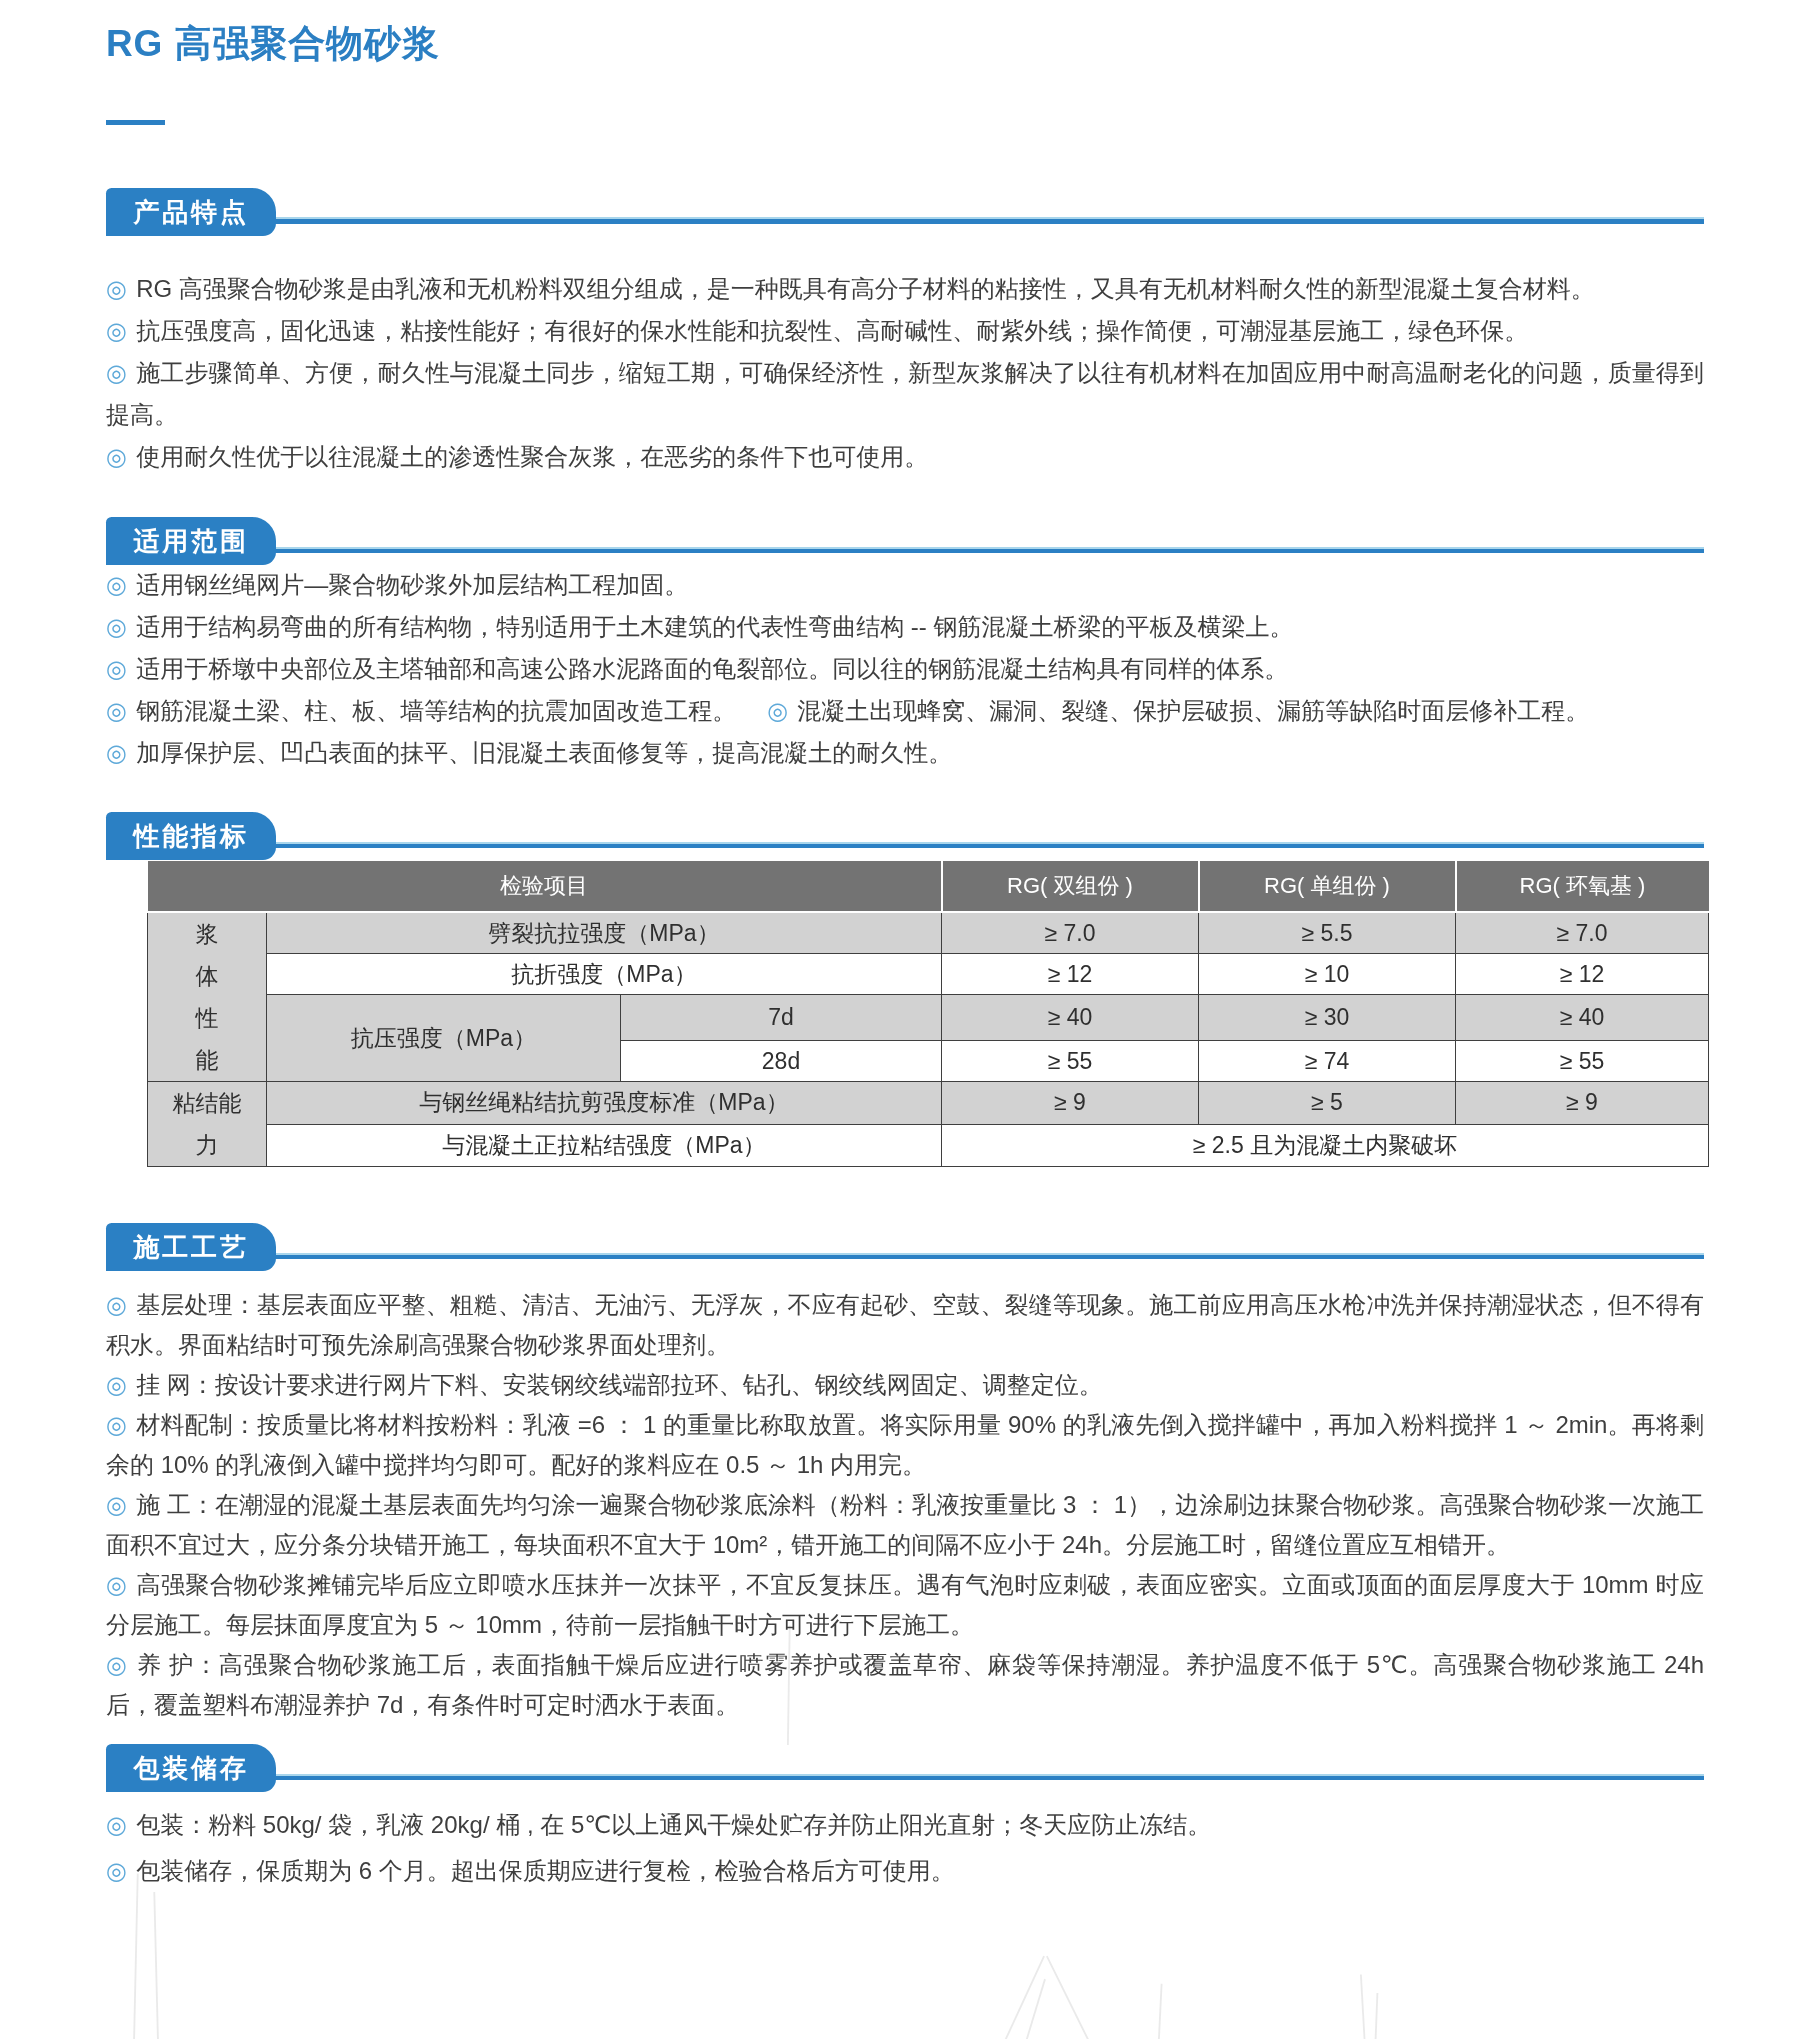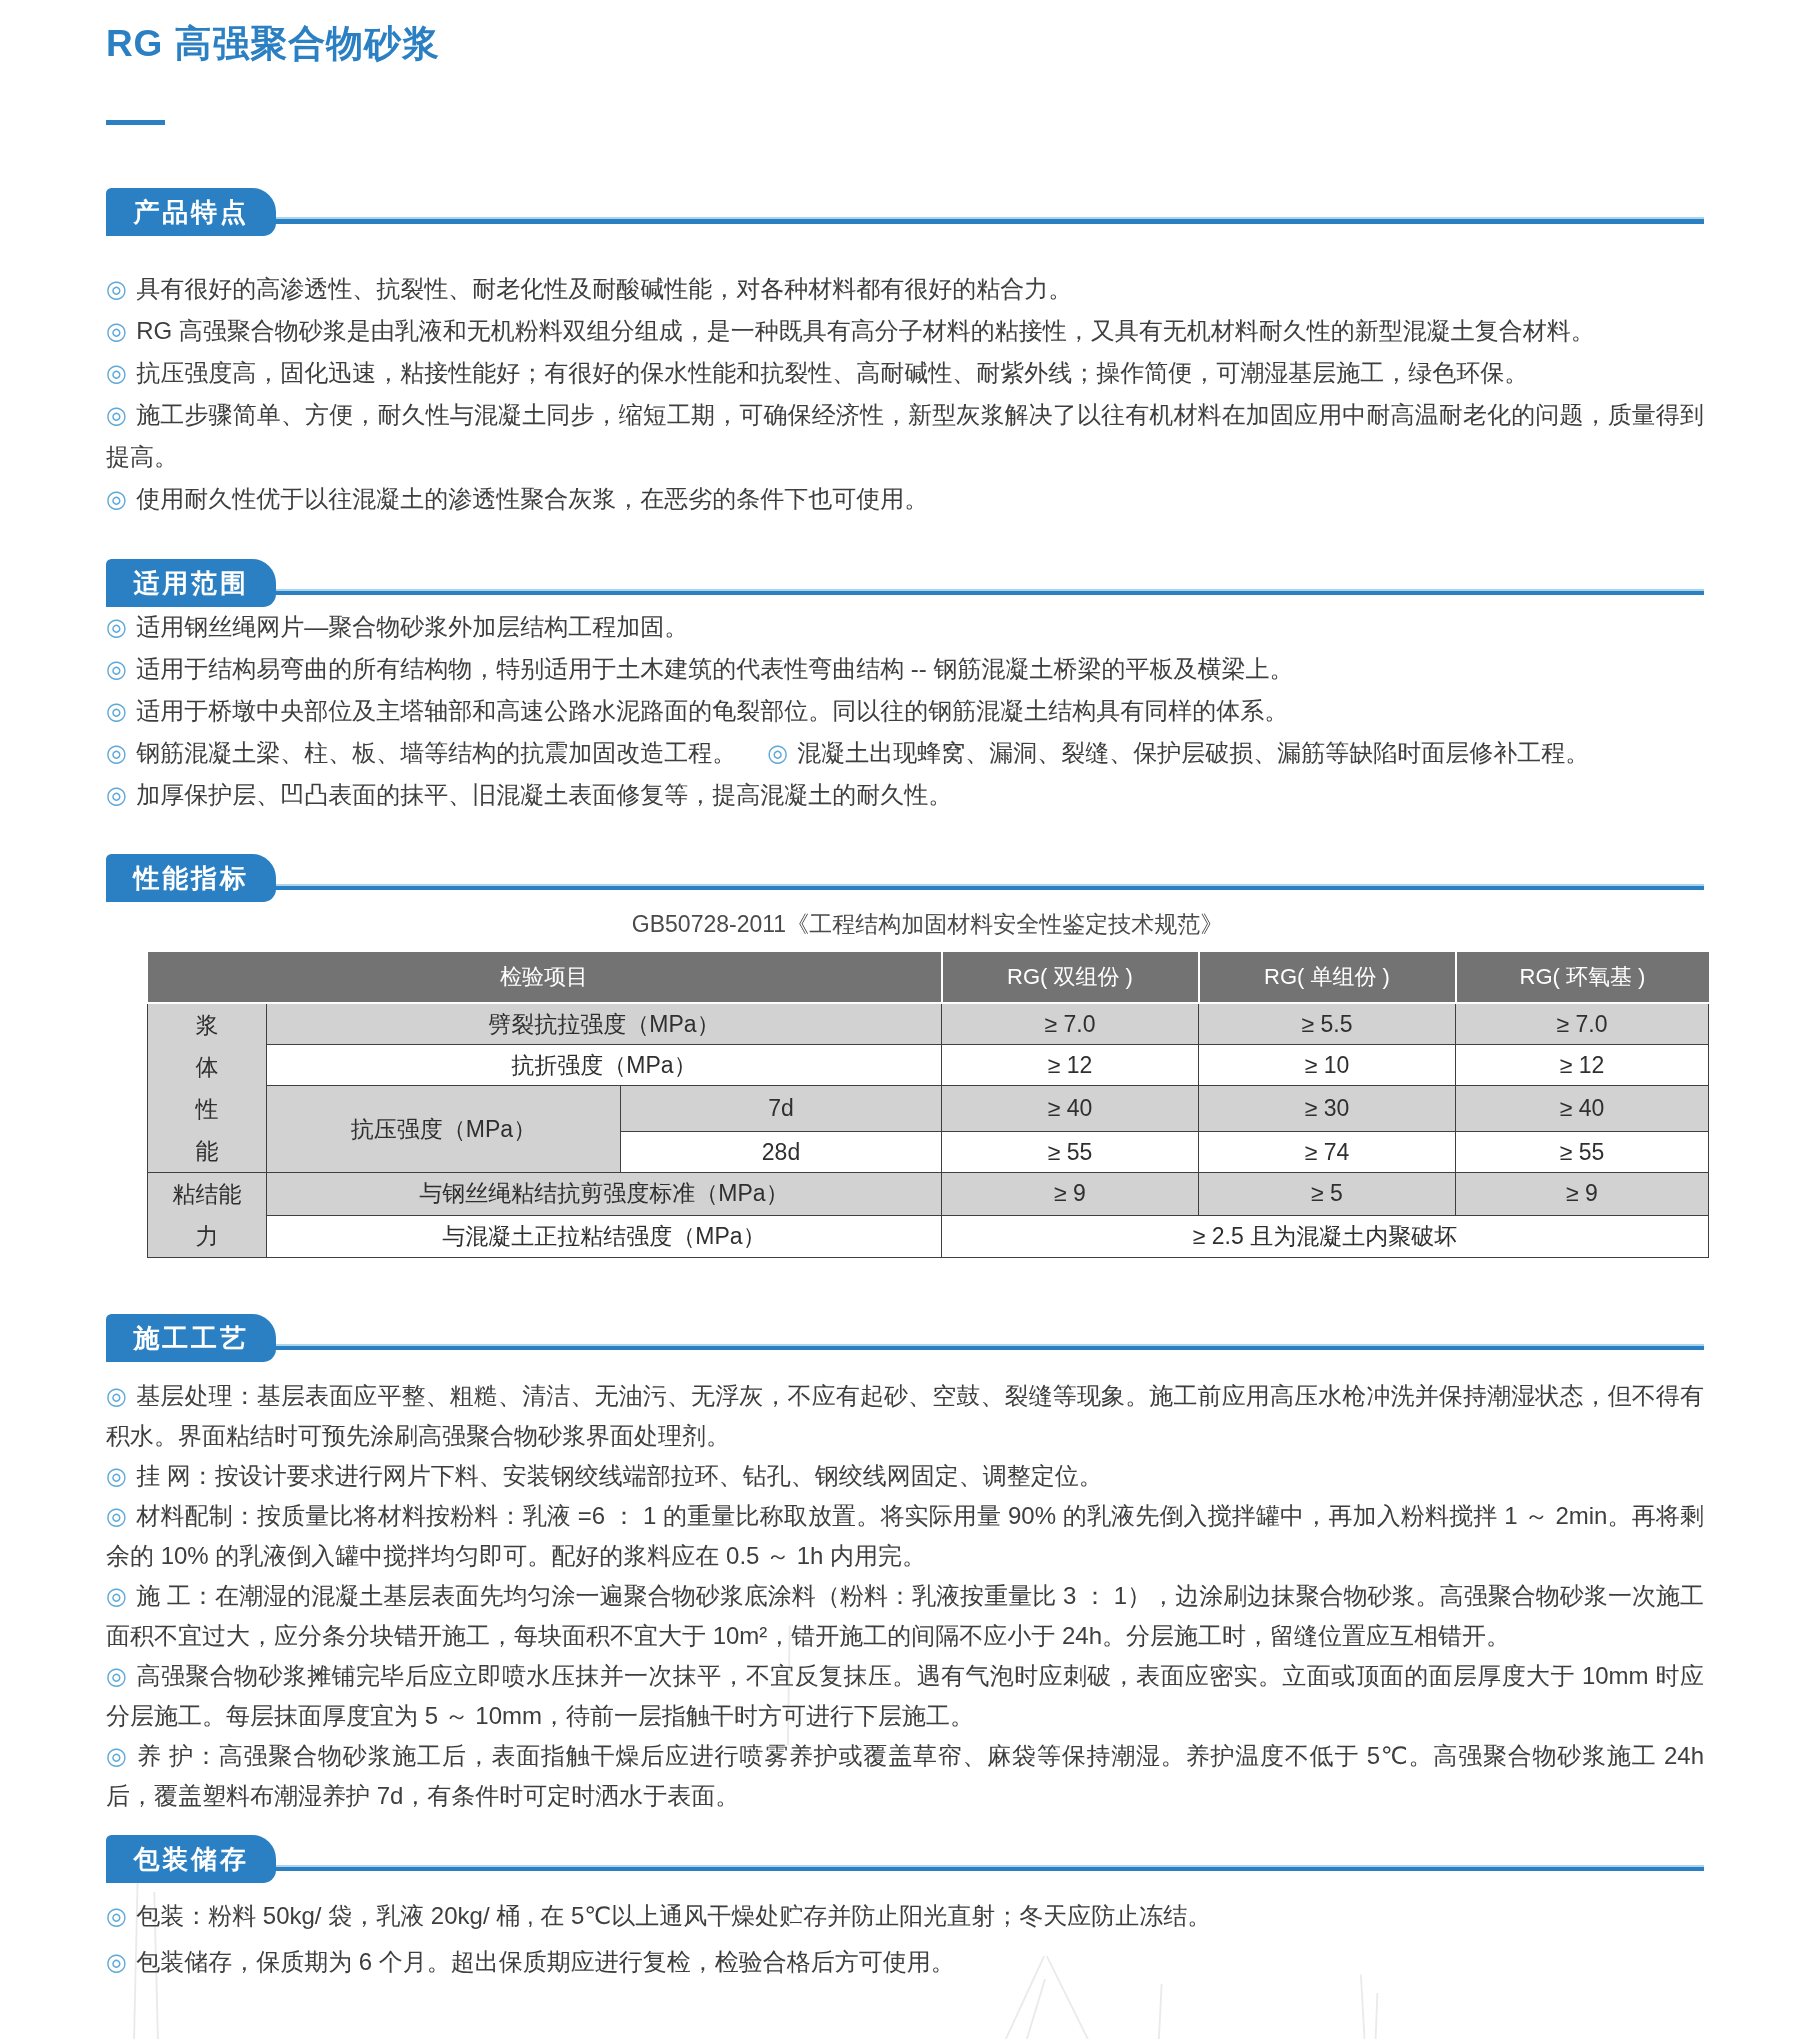--- a/index.html
+++ b/index.html
@@ -86,21 +86,20 @@
 
   <h1 class="title">RG 高强聚合物砂浆</h1>
   <div class="title-underline"></div>
 
   <section class="sec-features">
     <div class="sec-head">
       <span class="rule"></span>
       <span class="badge">产品特点</span>
     </div>
     <div class="body-features">
-      <p class="bullet"><span class="mk">◎</span><span>具有很好的高渗透性、抗裂性、耐老化性及耐酸碱性能，对各种材料都有很好的粘合力。</span></p>
       <p class="bullet"><span class="mk">◎</span><span>RG 高强聚合物砂浆是由乳液和无机粉料双组分组成，是一种既具有高分子材料的粘接性，又具有无机材料耐久性的新型混凝土复合材料。</span></p>
       <p class="bullet"><span class="mk">◎</span><span>抗压强度高，固化迅速，粘接性能好；有很好的保水性能和抗裂性、高耐碱性、耐紫外线；操作简便，可潮湿基层施工，绿色环保。</span></p>
       <p class="bullet"><span class="mk">◎</span><span>施工步骤简单、方便，耐久性与混凝土同步，缩短工期，可确保经济性，新型灰浆解决了以往有机材料在加固应用中耐高温耐老化的问题，质量得到提高。</span></p>
       <p class="bullet"><span class="mk">◎</span><span>使用耐久性优于以往混凝土的渗透性聚合灰浆，在恶劣的条件下也可使用。</span></p>
     </div>
   </section>
 
   <section class="sec-scope">
     <div class="sec-head">
       <span class="rule"></span>
@@ -113,21 +112,20 @@
       <p class="bullet"><span class="mk">◎</span><span>钢筋混凝土梁、柱、板、墙等结构的抗震加固改造工程。</span><span class="mk second">◎</span><span>混凝土出现蜂窝、漏洞、裂缝、保护层破损、漏筋等缺陷时面层修补工程。</span></p>
       <p class="bullet"><span class="mk">◎</span><span>加厚保护层、凹凸表面的抹平、旧混凝土表面修复等，提高混凝土的耐久性。</span></p>
     </div>
   </section>
 
   <section class="sec-performance">
     <div class="sec-head">
       <span class="rule"></span>
       <span class="badge">性能指标</span>
     </div>
-    <div class="tbl-caption">GB50728-2011《工程结构加固材料安全性鉴定技术规范》</div>
     <table class="perf">
       <colgroup>
         <col style="width:119px">
           <col style="width:354px">
           <col style="width:321px">
         <col style="width:257px">
           <col style="width:257px">
           <col style="width:253px">
       </colgroup>
       <thead>

